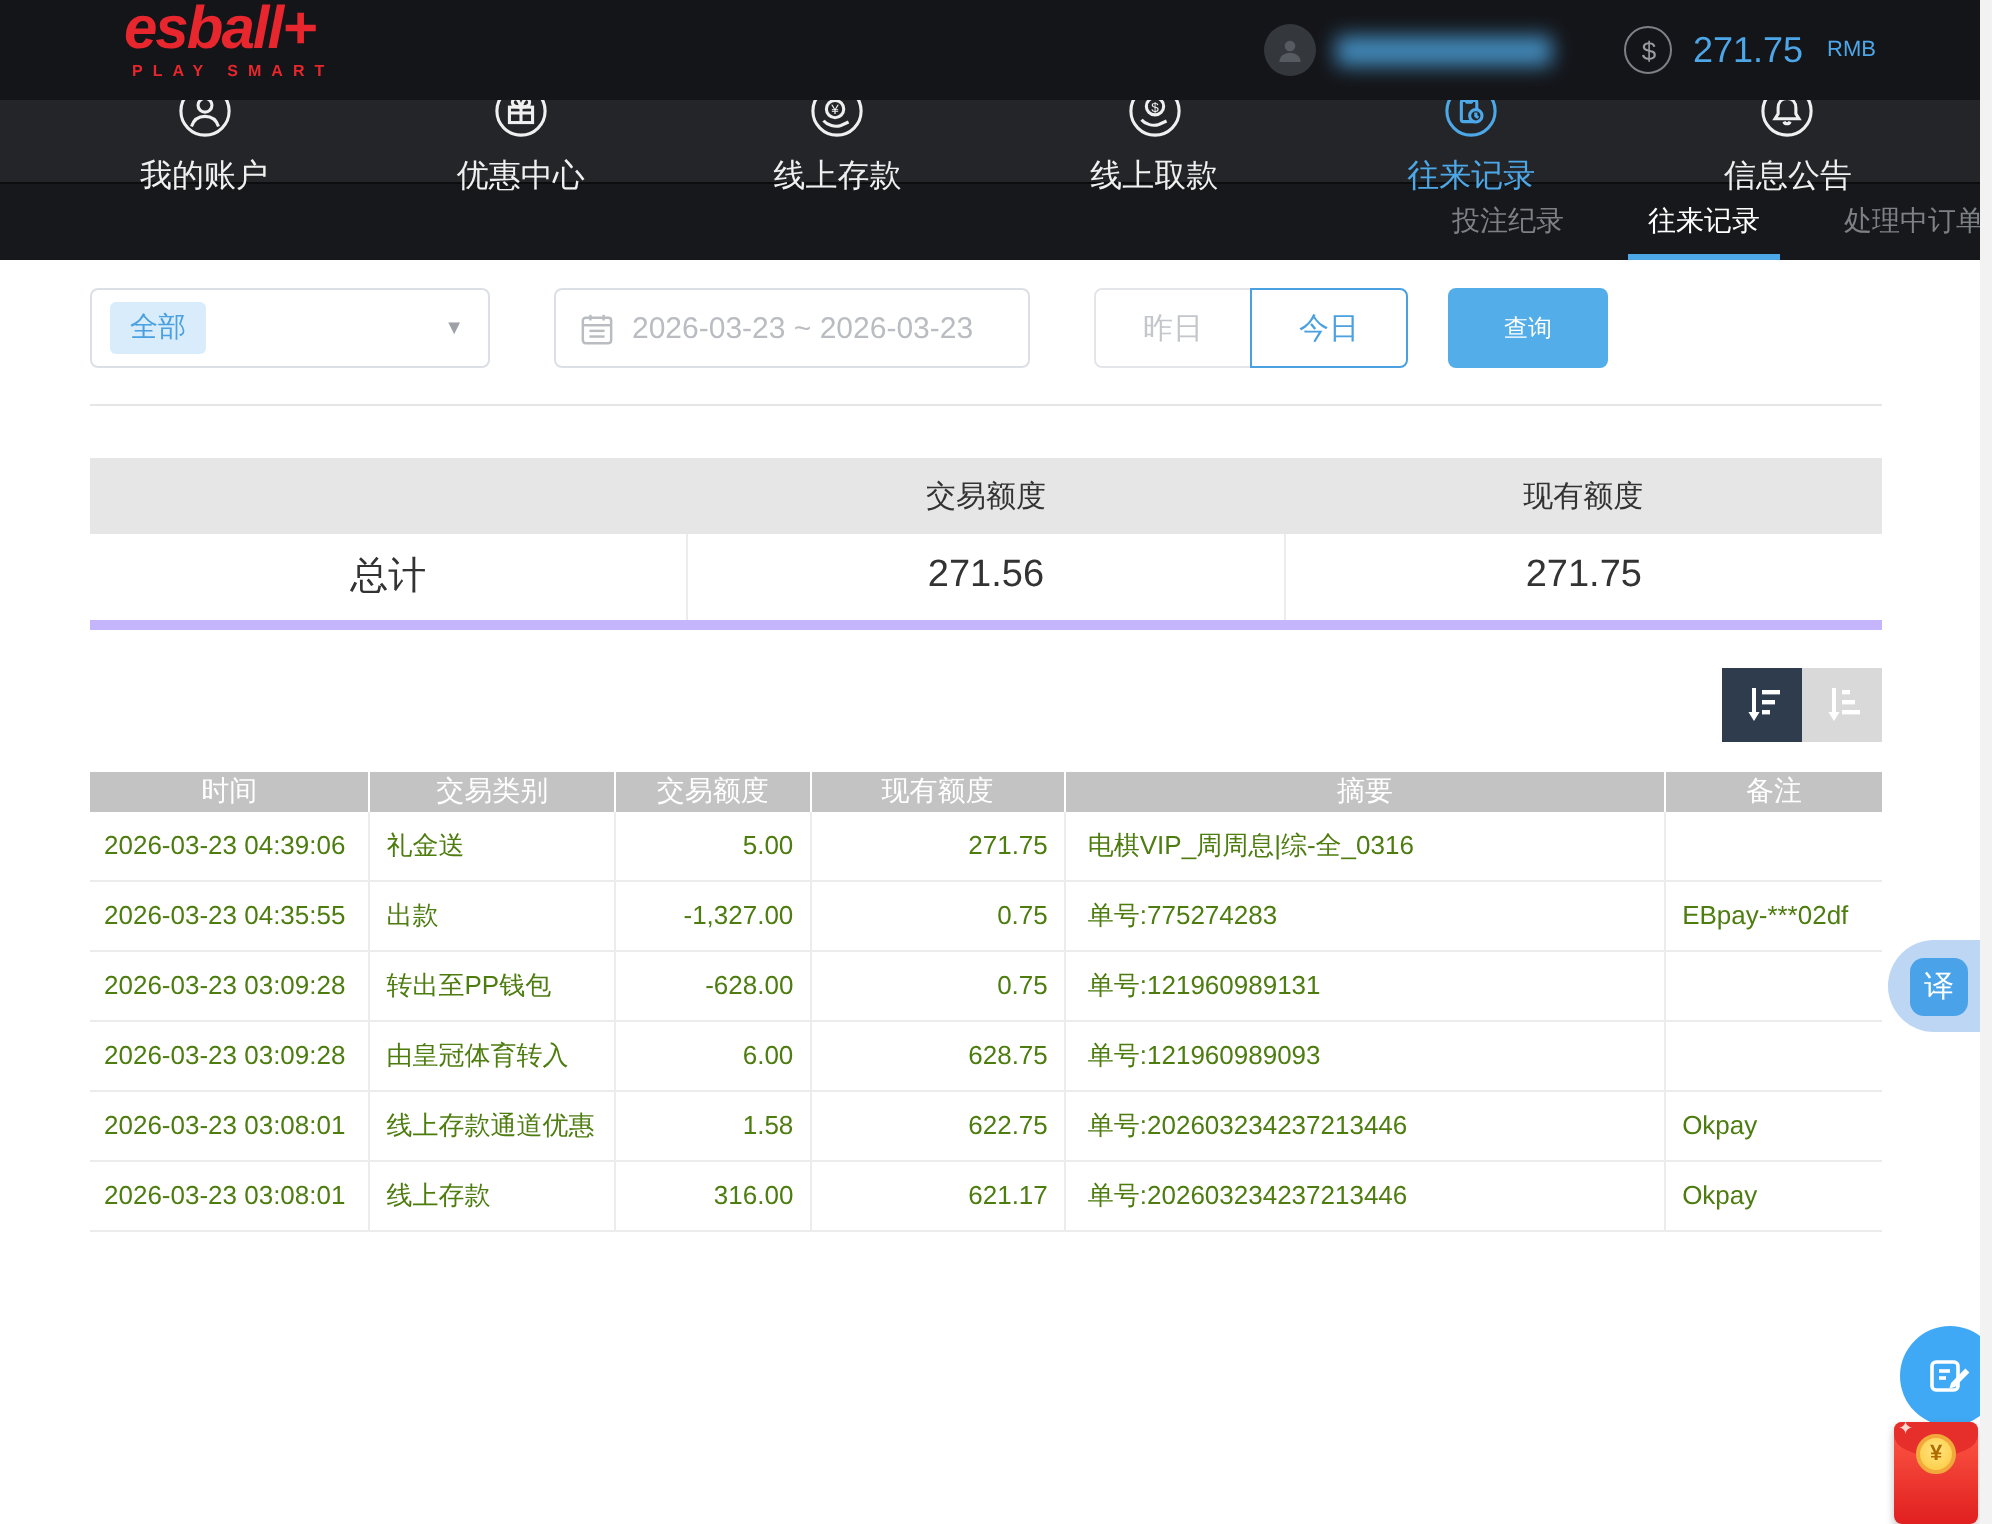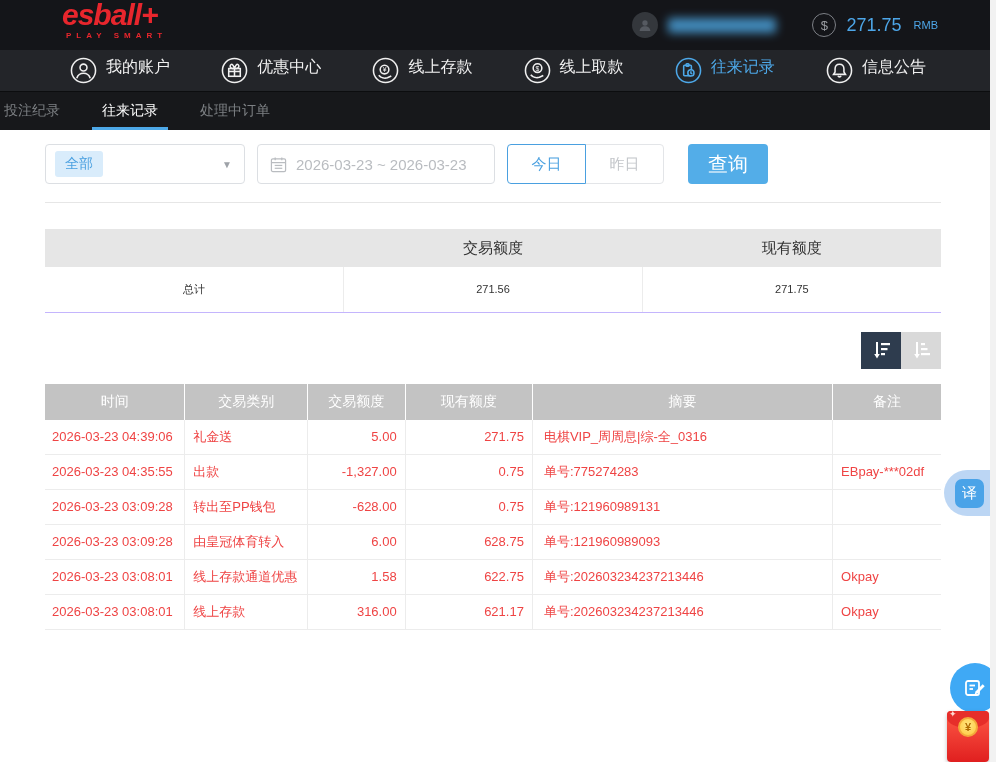--- a/index.html
+++ b/index.html
@@ -13,65 +13,65 @@
   .logo-tag { font-size:8px; color:#e8262d; letter-spacing:5px; margin-top:2px; margin-left:4px; font-weight:bold; }
   .topbar-right { position:absolute; right:58px; top:0; height:50px; display:flex; align-items:center; gap:10px; }
   .avatar-circle { width:26px; height:26px; border-radius:50%; background:#34373c; display:flex; align-items:center; justify-content:center; overflow:hidden; }
   .name-blur { width:108px; height:15px; background:#4a9fd8; filter:blur(5px); border-radius:2px; margin-right:26px; opacity:.85; }
   .coin-circle { width:24px; height:24px; border-radius:50%; border:1.5px solid #7d8086; color:#9a9da2; font-size:13px; display:flex; align-items:center; justify-content:center; }
   .balance-amt { color:#4da6e8; font-size:18px; }
   .balance-cur { color:#4da6e8; font-size:11px; margin-left:2px; }
 
   
   .navbar { height:42px; background:#232529; display:flex; align-items:center; justify-content:space-between; padding:0 70px; border-bottom:1px solid #0c0d0f; }
-  .nav-item { display:flex; gap:9px; color:#f0f0f0; font-size:16px; cursor:pointer; }
+  .nav-item { display:flex; align-items:center; gap:9px; color:#f0f0f0; font-size:16px; cursor:pointer;flex-direction:column; }
   .nav-item svg { display:block; }
   .nav-item.active { color:#4da8e8; }
 
   
-  .subnav { height:38px; background:#17181b; display:flex; align-items:center; justify-content:flex-start; gap:34px; }
+  .subnav { height:38px; background:#17181b; display:flex; align-items:center; justify-content:flex-end; gap:34px; }
   .subtab { color:#7d8084; font-size:14px; height:38px; display:flex; align-items:center; padding:0 4px; position:relative; cursor:pointer; }
   .subtab.active { color:#ffffff; }
   .subtab.active::after { content:""; position:absolute; left:-6px; right:-6px; bottom:0; height:3px; background:#4da8e8; }
 
   
   .content { padding:14px 55px 0 45px; position:relative; }
 
-  .filter-row { display:flex; align-items:flex-end; }
+  .filter-row { display:flex; align-items:flex-end;gap:20px; }
   .select-box { width:200px; height:40px; border:1px solid #dcdfe3; border-radius:4px; display:flex; align-items:center; justify-content:space-between; padding:0 12px 0 9px; background:#fff; cursor:pointer; }
   .select-chip { background:#d9ecfb; color:#4aa0e0; font-size:14px; padding:4px 10px; border-radius:3px; }
   .select-caret { color:#9ea2a8; font-size:10px; }
   .date-box { margin-left:12px; width:238px; height:40px; border:1px solid #dcdfe3; border-radius:4px; display:flex; align-items:center; gap:9px; padding:0 12px; color:#b9bcc0; font-size:15px; cursor:pointer; background:#fff; }
   .quick-group { margin-left:12px; display:flex; }
   .quick-btn { width:79px; height:40px; background:#fff; border:1px solid #e3e5e8; color:#c3c6ca; font-size:15px; display:flex; align-items:center; justify-content:center; cursor:pointer; margin-left:-1px; }
   .quick-btn:first-child { border-radius:4px 0 0 4px; margin-left:0; }
   .quick-btn:last-child { border-radius:0 4px 4px 0; }
   .quick-btn.active { border:1px solid #4aa0e0; color:#4aa0e0; position:relative; z-index:2; }
-  .search-btn { margin-left:24px; width:80px; height:40px; background:#53ade8; border:none; border-radius:4px; color:#fff; font-size:20px; cursor:pointer; font-family:inherit; }
+  .search-btn { width:80px; height:40px; background:#53ade8; border:none; border-radius:4px; color:#fff; font-size:12px; cursor:pointer; font-family:inherit; }
 
   .divider { margin-top:18px; border-top:1px solid #e6e6e6; }
 
   
   .summary { width:100%; border-collapse:collapse; margin-top:26px; table-layout:fixed; }
   .summary th { background:#e6e6e6; height:38px; font-size:15px; color:#333; font-weight:normal; }
-  .summary td { background:#fff; height:45px; text-align:center; font-size:11px; color:#333;
-    border-bottom:1px solid #c4b5fd; border-left:1px solid #ececec; }
+  .summary td { background:#fff; height:45px; text-align:center; font-size:19px; color:#333;
+    border-bottom:5px solid #c4b5fd; border-left:1px solid #ececec; }
   .summary td:first-child { border-left:none; }
 
   
   .sort-row { display:flex; justify-content:flex-end; margin-top:19px; }
   .sort-btn { width:40px; height:37px; display:flex; align-items:center; justify-content:center; cursor:pointer; }
   .sort-btn.desc { background:#2e3c4e; }
   .sort-btn.asc { background:#d9d9d9; }
 
   
   .datatable { width:100%; border-collapse:collapse; margin-top:15px; table-layout:fixed; }
-  .datatable th { background:#c3c3c3; color:#fff; height:36px; font-size:14px; font-weight:normal; border-left:1px solid #fff; }
+  .datatable th { background:#c3c3c3; color:#fff; height:20px; font-size:14px; font-weight:normal; border-left:1px solid #fff; }
   .datatable th:first-child { border-left:none; }
-  .datatable td { height:35px; font-size:13px; color:#ef4444; border-bottom:1px solid #ececec; border-left:1px solid #ececec; padding:2px 8px; line-height:1.25; }
+  .datatable td { height:35px; font-size:13px; color:#4d7c0f; border-bottom:1px solid #ececec; border-left:1px solid #ececec; padding:2px 8px; line-height:1.25; }
   .datatable td:first-child { border-left:none; padding-left:7px; }
   .datatable td:nth-child(3), .datatable td:nth-child(4) { text-align:right; }
   .datatable td:nth-child(5) { padding-left:11px;border-radius:16px; }
 
   
   .float-translate { position:fixed; right:0; top:470px; width:52px; height:46px; background:rgba(176,207,242,.85);
     border-radius:23px 0 0 23px; display:flex; align-items:center; padding-left:11px; cursor:pointer; z-index:5; }
   .translate-chip { width:29px; height:29px; background:#4aa3e8; border-radius:7px; color:#fff; font-size:15px; display:flex; align-items:center; justify-content:center; }
   .float-edit { position:fixed; right:-4px; top:663px; width:50px; height:50px; border-radius:50%; background:#3fa9f5;
     display:flex; align-items:center; justify-content:center; cursor:pointer; z-index:5; }
@@ -189,25 +189,25 @@
         <rect x="1.5" y="3" width="15" height="13.5" rx="1.5"></rect>
           <line x1="1.5" y1="7" x2="16.5" y2="7"></line>
           <line x1="5.5" y1="1.5" x2="5.5" y2="4.5"></line>
           <line x1="12.5" y1="1.5" x2="12.5" y2="4.5"></line>
         <line x1="5" y1="10" x2="13" y2="10"></line>
           <line x1="5" y1="13" x2="13" y2="13"></line>
       </svg>
       <span>2026-03-23 ~ 2026-03-23</span>
     </div>
     <div class="quick-group">
+      <div class="quick-btn">
+          <span>昨日</span>
+        </div>
       <div class="quick-btn active">
           <span>今日</span>
-        </div>
-      <div class="quick-btn">
-          <span>昨日</span>
         </div>
     </div>
     <button class="search-btn">查询</button>
   </div>
 
   <div class="divider"></div>
 
   <table class="summary">
     <tbody>
         <tr>

